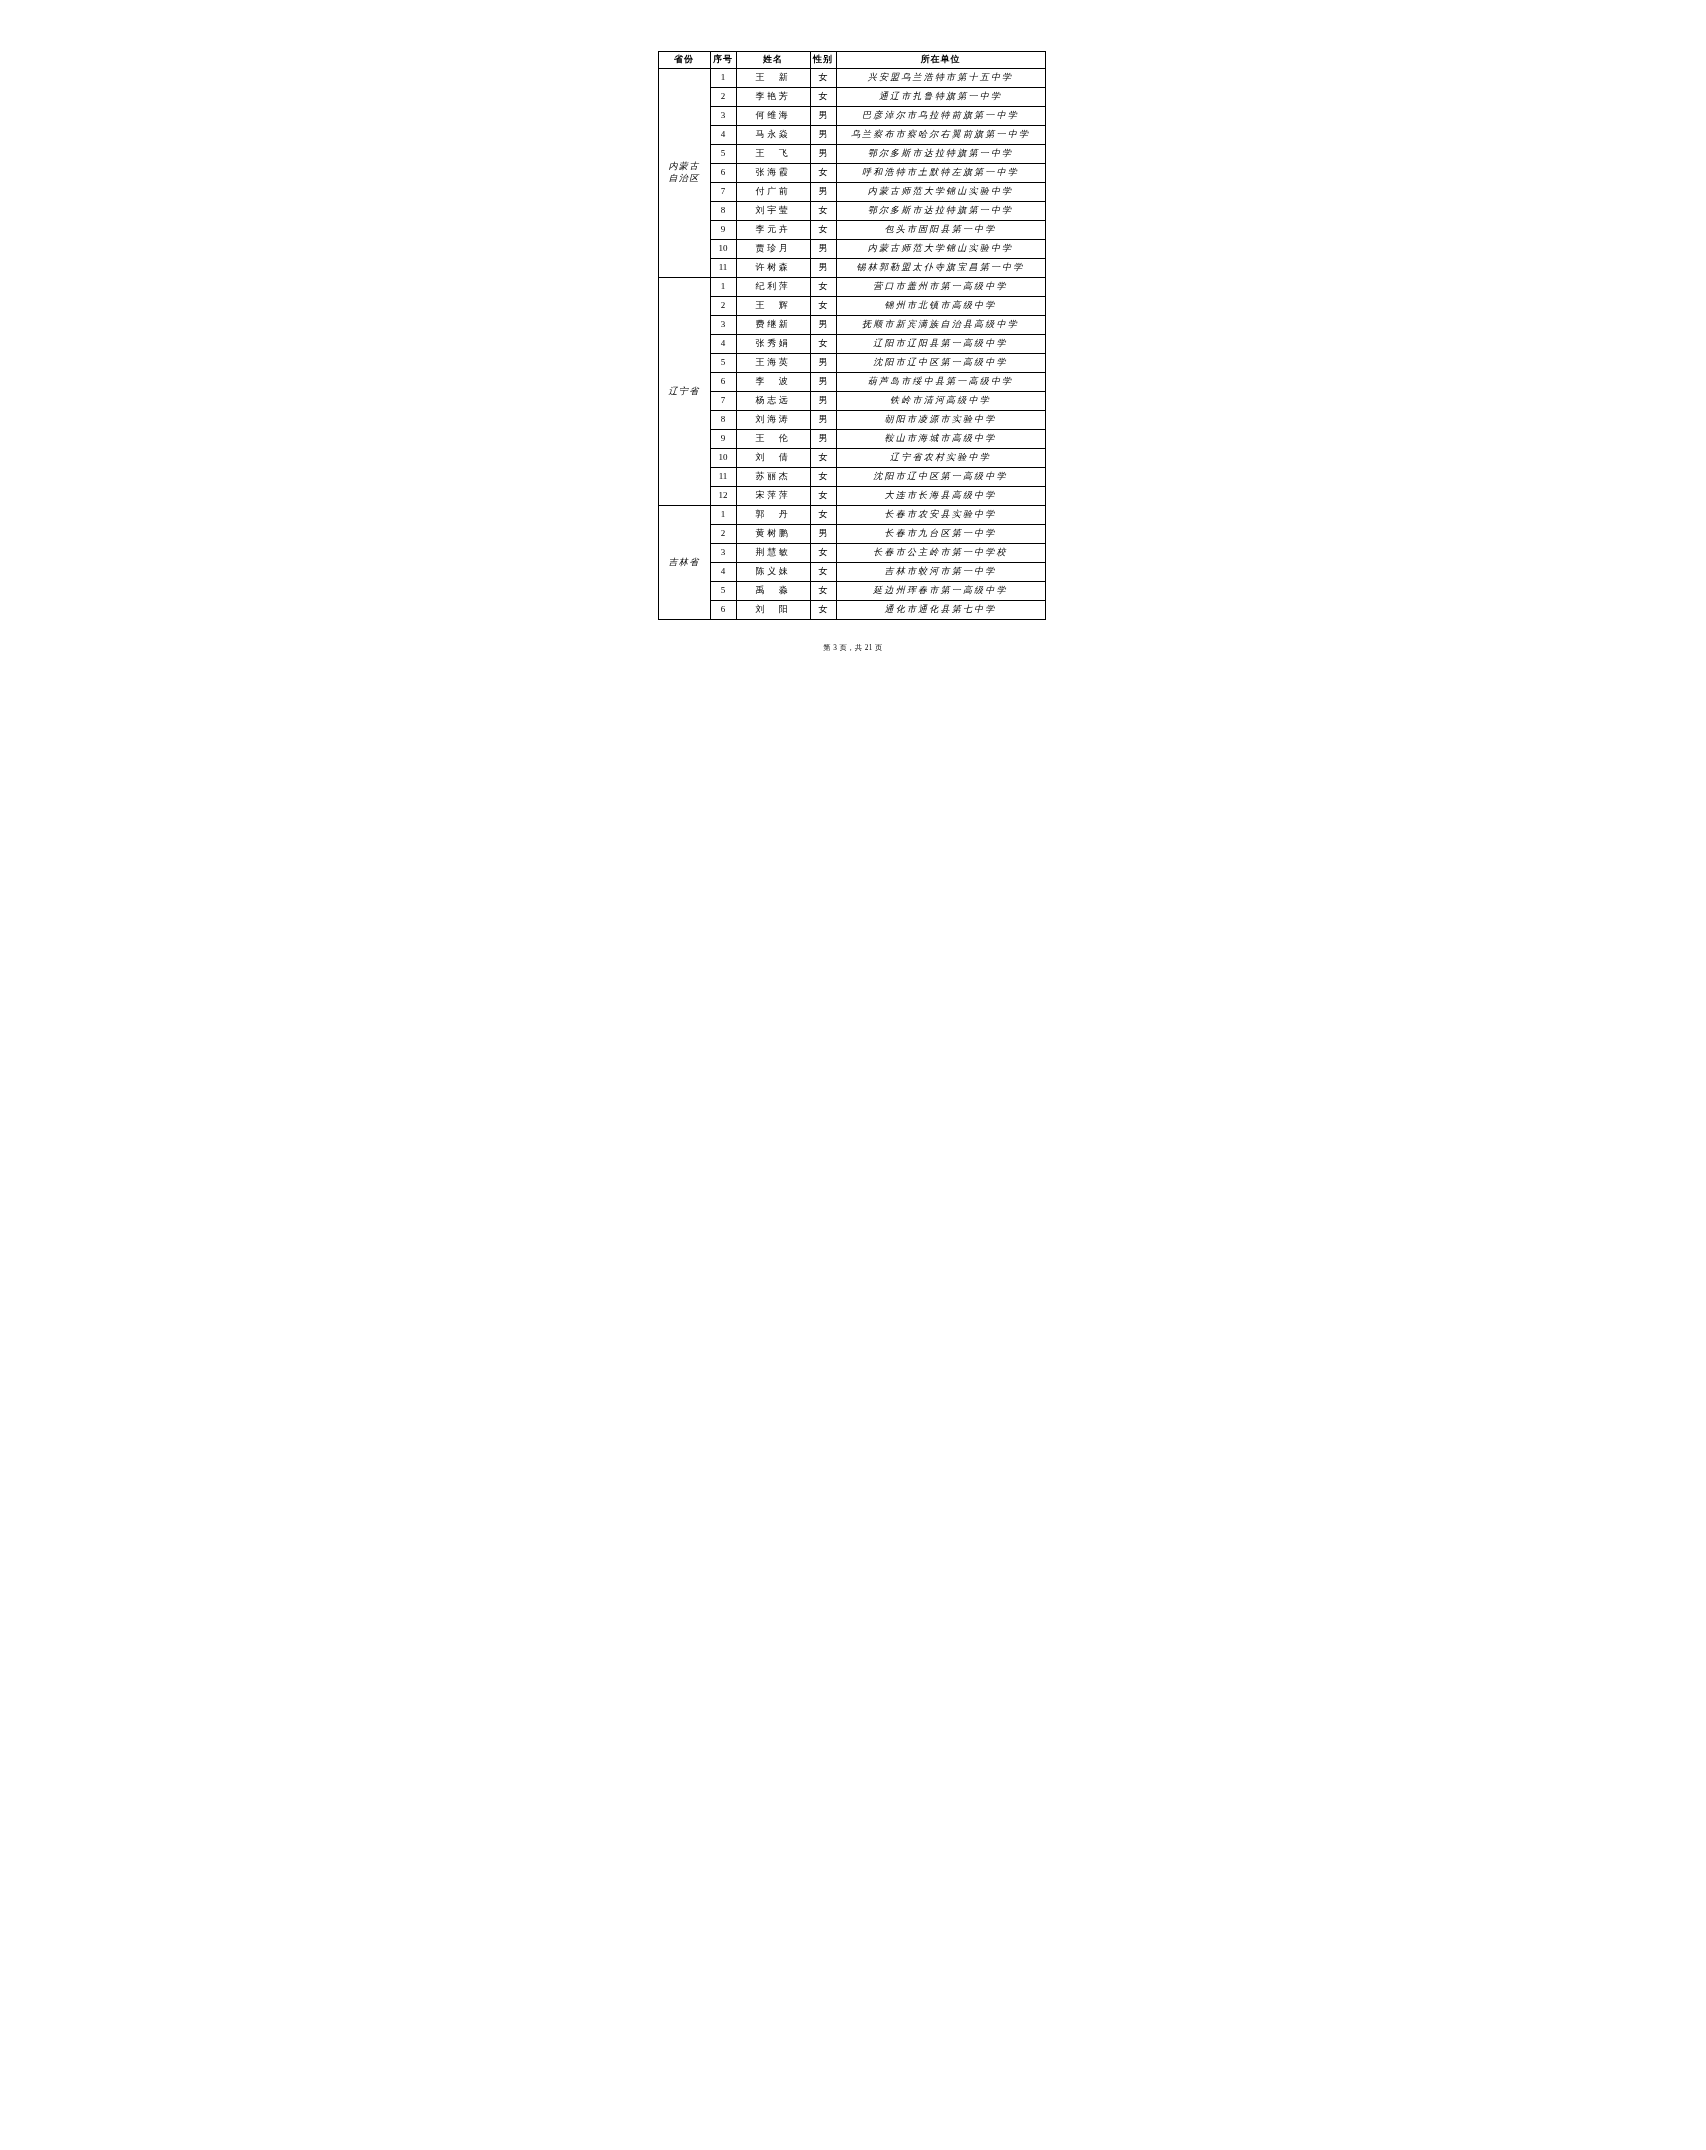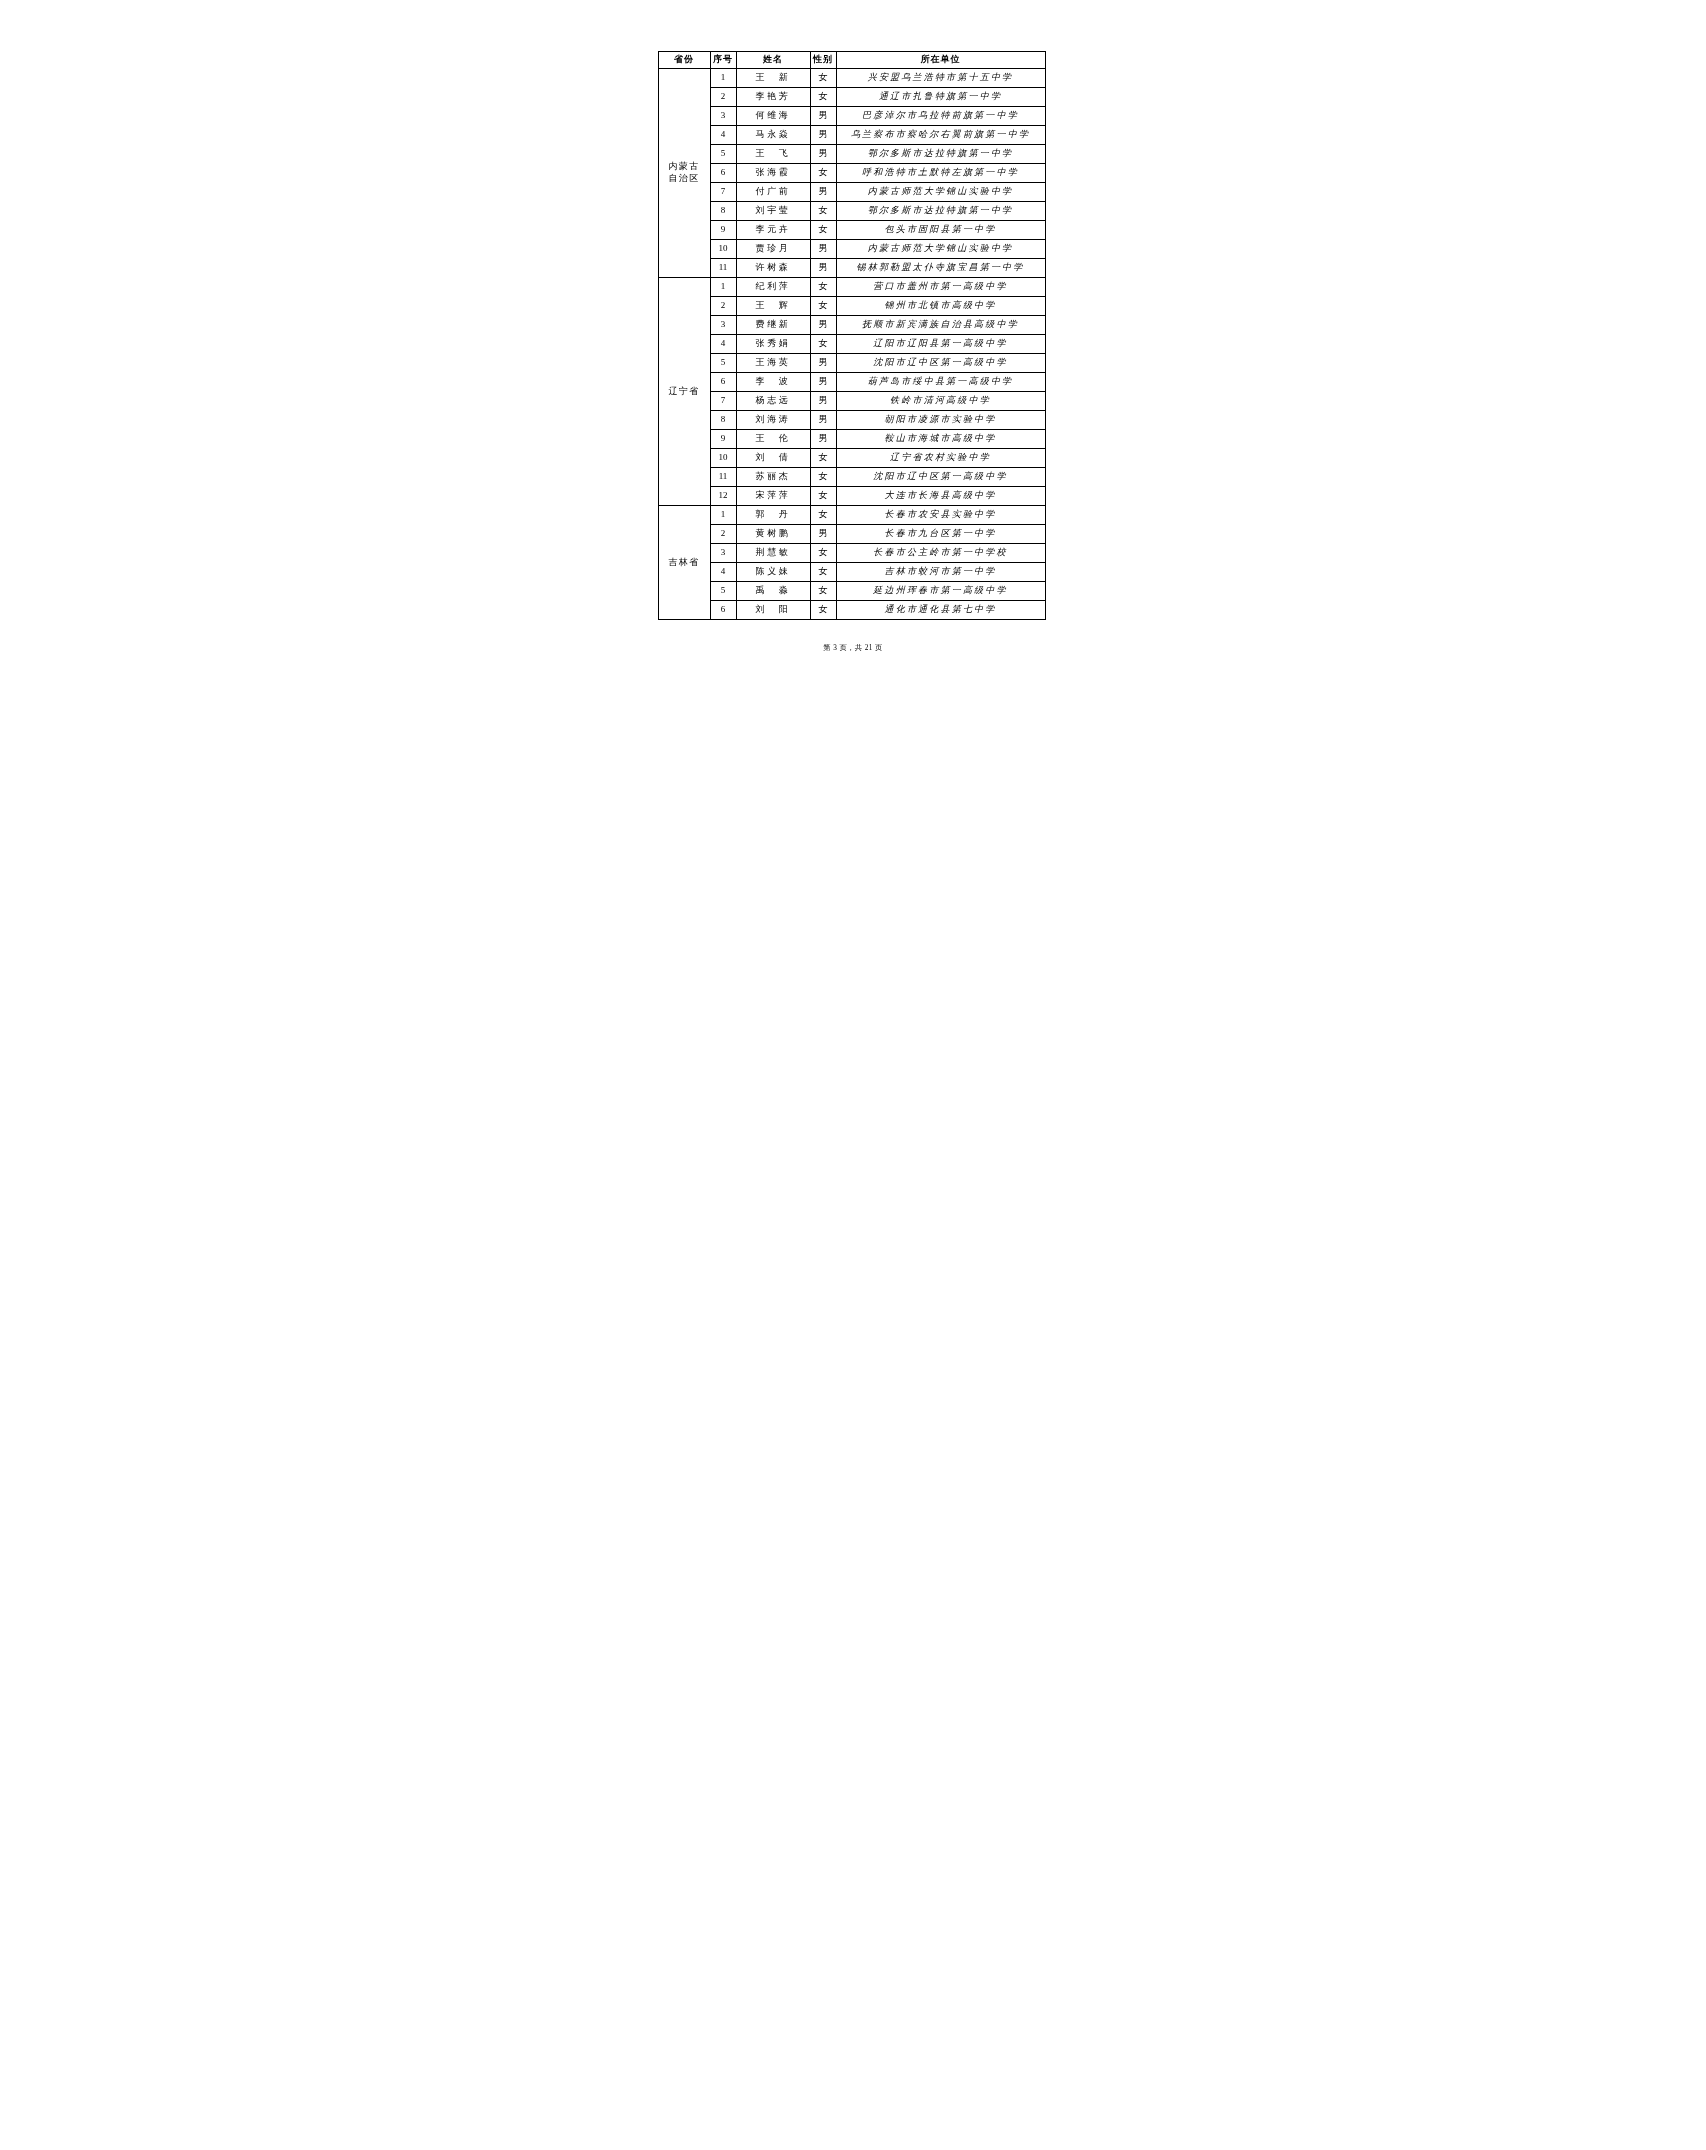--- a/index.html
+++ b/index.html
@@ -71,20 +71,21 @@
   }
   td.unit-cell {
     letter-spacing: 2.2px;
     font-style: italic;
   }
   td.province-cell {
     letter-spacing: 1.3px;
     white-space: pre-line;
     line-height: 1.55;
     font-size: 9px;
+    font-style: italic;
   }
   .footer {
     position: absolute;
     left: 0;
     top: 643px;
     width: 100%;
     text-align: center;
     font-size: 7.3px;
     letter-spacing: 0.4px;
   }

